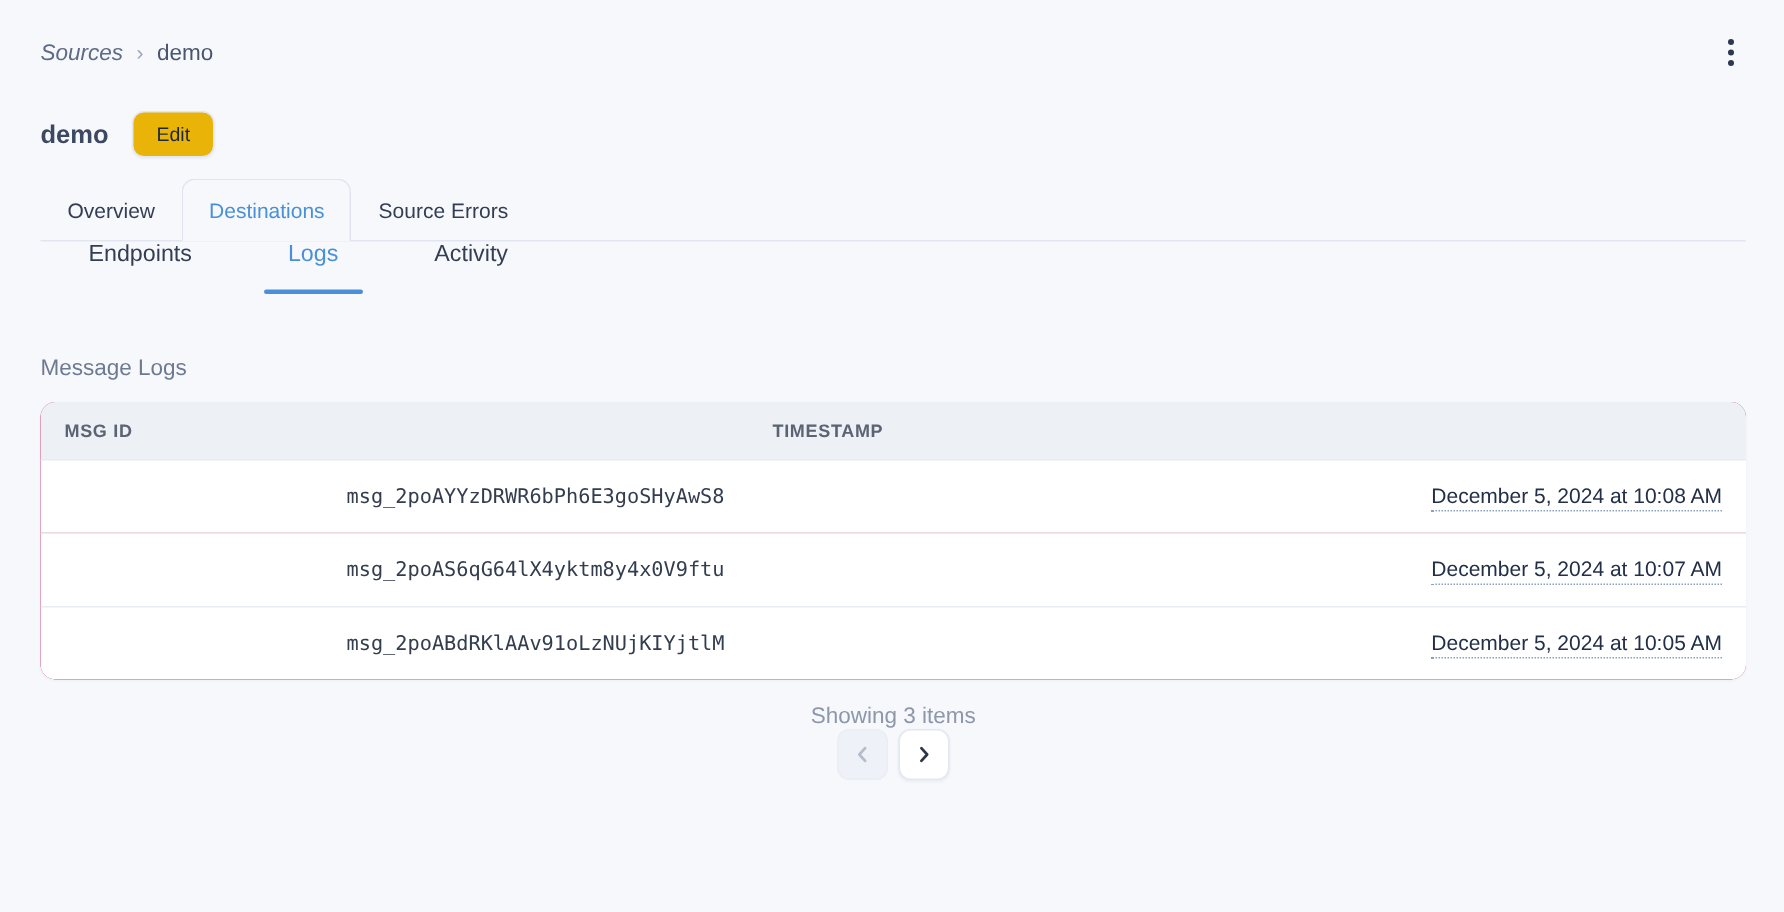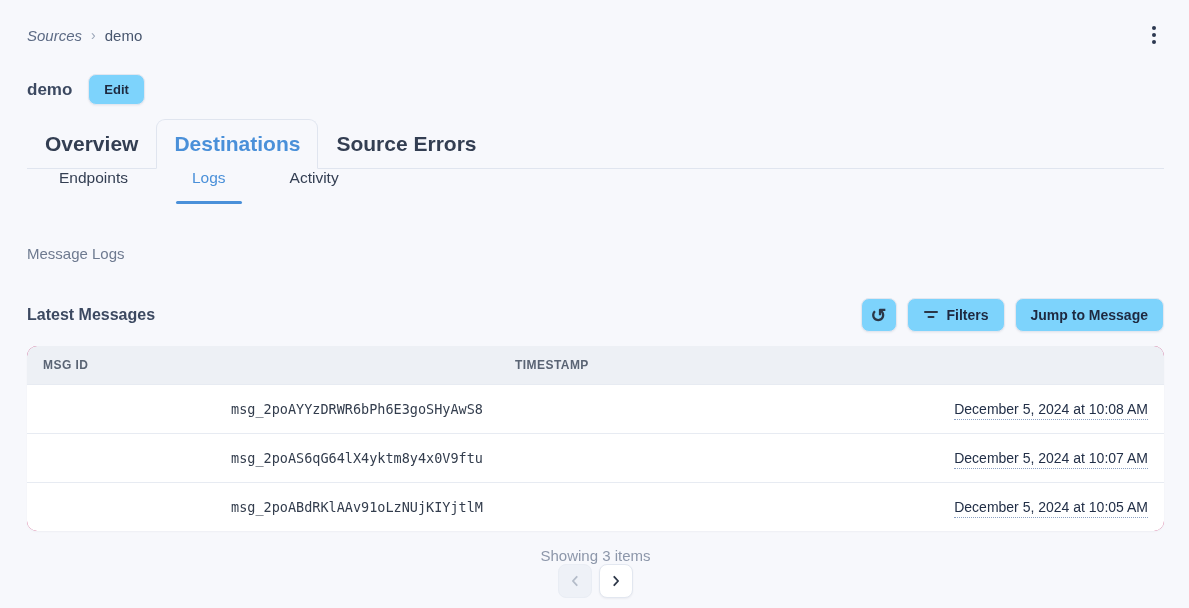--- a/index.html
+++ b/index.html
@@ -18,32 +18,32 @@
   .crumb-root { color:#5d6b85; cursor:pointer;font-style:italic; }
   .crumb-sep { color:#9aa5b8; font-size:14px; }
   .crumb-current { color:#48566e; }
   .kebab { display:flex; flex-direction:column; gap:3px; padding:6px 8px; cursor:pointer; }
   .kebab i { width:4px; height:4px; border-radius:50%; background:#2c3850; display:block; }
 
   
   .title-row { display:flex; align-items:center; gap:16px; margin-top:24px; }
   .page-title { font-size:17px; font-weight:bold; color:#3c4961; }
   .btn {
-    background:#7dd3fc; border:1px solid #e2e7f0; border-radius:8px;
-    color:#1e2940; font-weight:bold; font-family:"Liberation Sans", sans-serif;
+    background:#eab308; border:1px solid #e2e7f0; border-radius:8px;
+    color:#1e2940; font-weight:normal; font-family:"Liberation Sans", sans-serif;
     box-shadow:0 1px 2px rgba(16,24,40,.05); cursor:pointer;
     display:inline-flex; align-items:center; justify-content:center; gap:8px;
   }
   .btn-edit { font-size:13px; padding:7px 15px; }
 
   
   .tabs { display:flex; align-items:flex-end; border-bottom:1px solid #e0e5ef; margin-top:14px; }
   .tab {
-    font-size:21px; padding:12px 17px; color:#333e52; cursor:pointer;
-    border:1px solid transparent; border-bottom:none; white-space:nowrap;font-weight:bold;
+    font-size:14px; padding:12px 17px; color:#333e52; cursor:pointer;
+    border:1px solid transparent; border-bottom:none; white-space:nowrap;
   }
   .tab.active {
     color:#4a90d9; background:#f7f8fc;
     border:1px solid #e0e5ef; border-bottom:1px solid #f7f8fc;
     border-radius:9px 9px 0 0; margin-bottom:-1px;
   }
 
   
   .subtabs { display:flex; padding-left:16px; gap:32px; }
   .subtab { font-size:15.5px; color:#333e52; padding:0 16px 17px 16px; cursor:pointer; position:relative; }
@@ -117,38 +117,20 @@
   </div>
 
   <div class="subtabs">
     <div class="subtab">Endpoints</div>
     <div class="subtab active">Logs</div>
     <div class="subtab">Activity</div>
   </div>
 
   <div class="section-label">Message Logs</div>
 
-  <div class="list-header">
-    <div class="list-heading">Latest Messages</div>
-    <div class="list-actions">
-      <button class="btn btn-icon">
-        <span>↺</span>
-      </button>
-      <button class="btn btn-md">
-        <span class="filter-glyph">
-          <svg width="16" height="14" viewBox="0 0 16 14">
-              <rect x="1" y="4" width="14" height="2" rx="1" fill="#2b3647"></rect>
-              <rect x="4.5" y="9" width="7" height="2" rx="1" fill="#2b3647"></rect>
-            </svg>
-        </span>
-        <span>Filters</span>
-      </button>
-      <button class="btn btn-md">Jump to Message</button>
-    </div>
-  </div>
 
   <div class="table">
     <div class="trow thead">
       <div class="cell">MSG ID</div>
       <div class="cell">TIMESTAMP</div>
     </div>
 
     <div class="trow tbody-row">
       <div class="cell msg-id">msg_2poAYYzDRWR6bPh6E3goSHyAwS8</div>
       <div class="cell"><span class="ts">December 5, 2024 at 10:08 AM</span></div>

